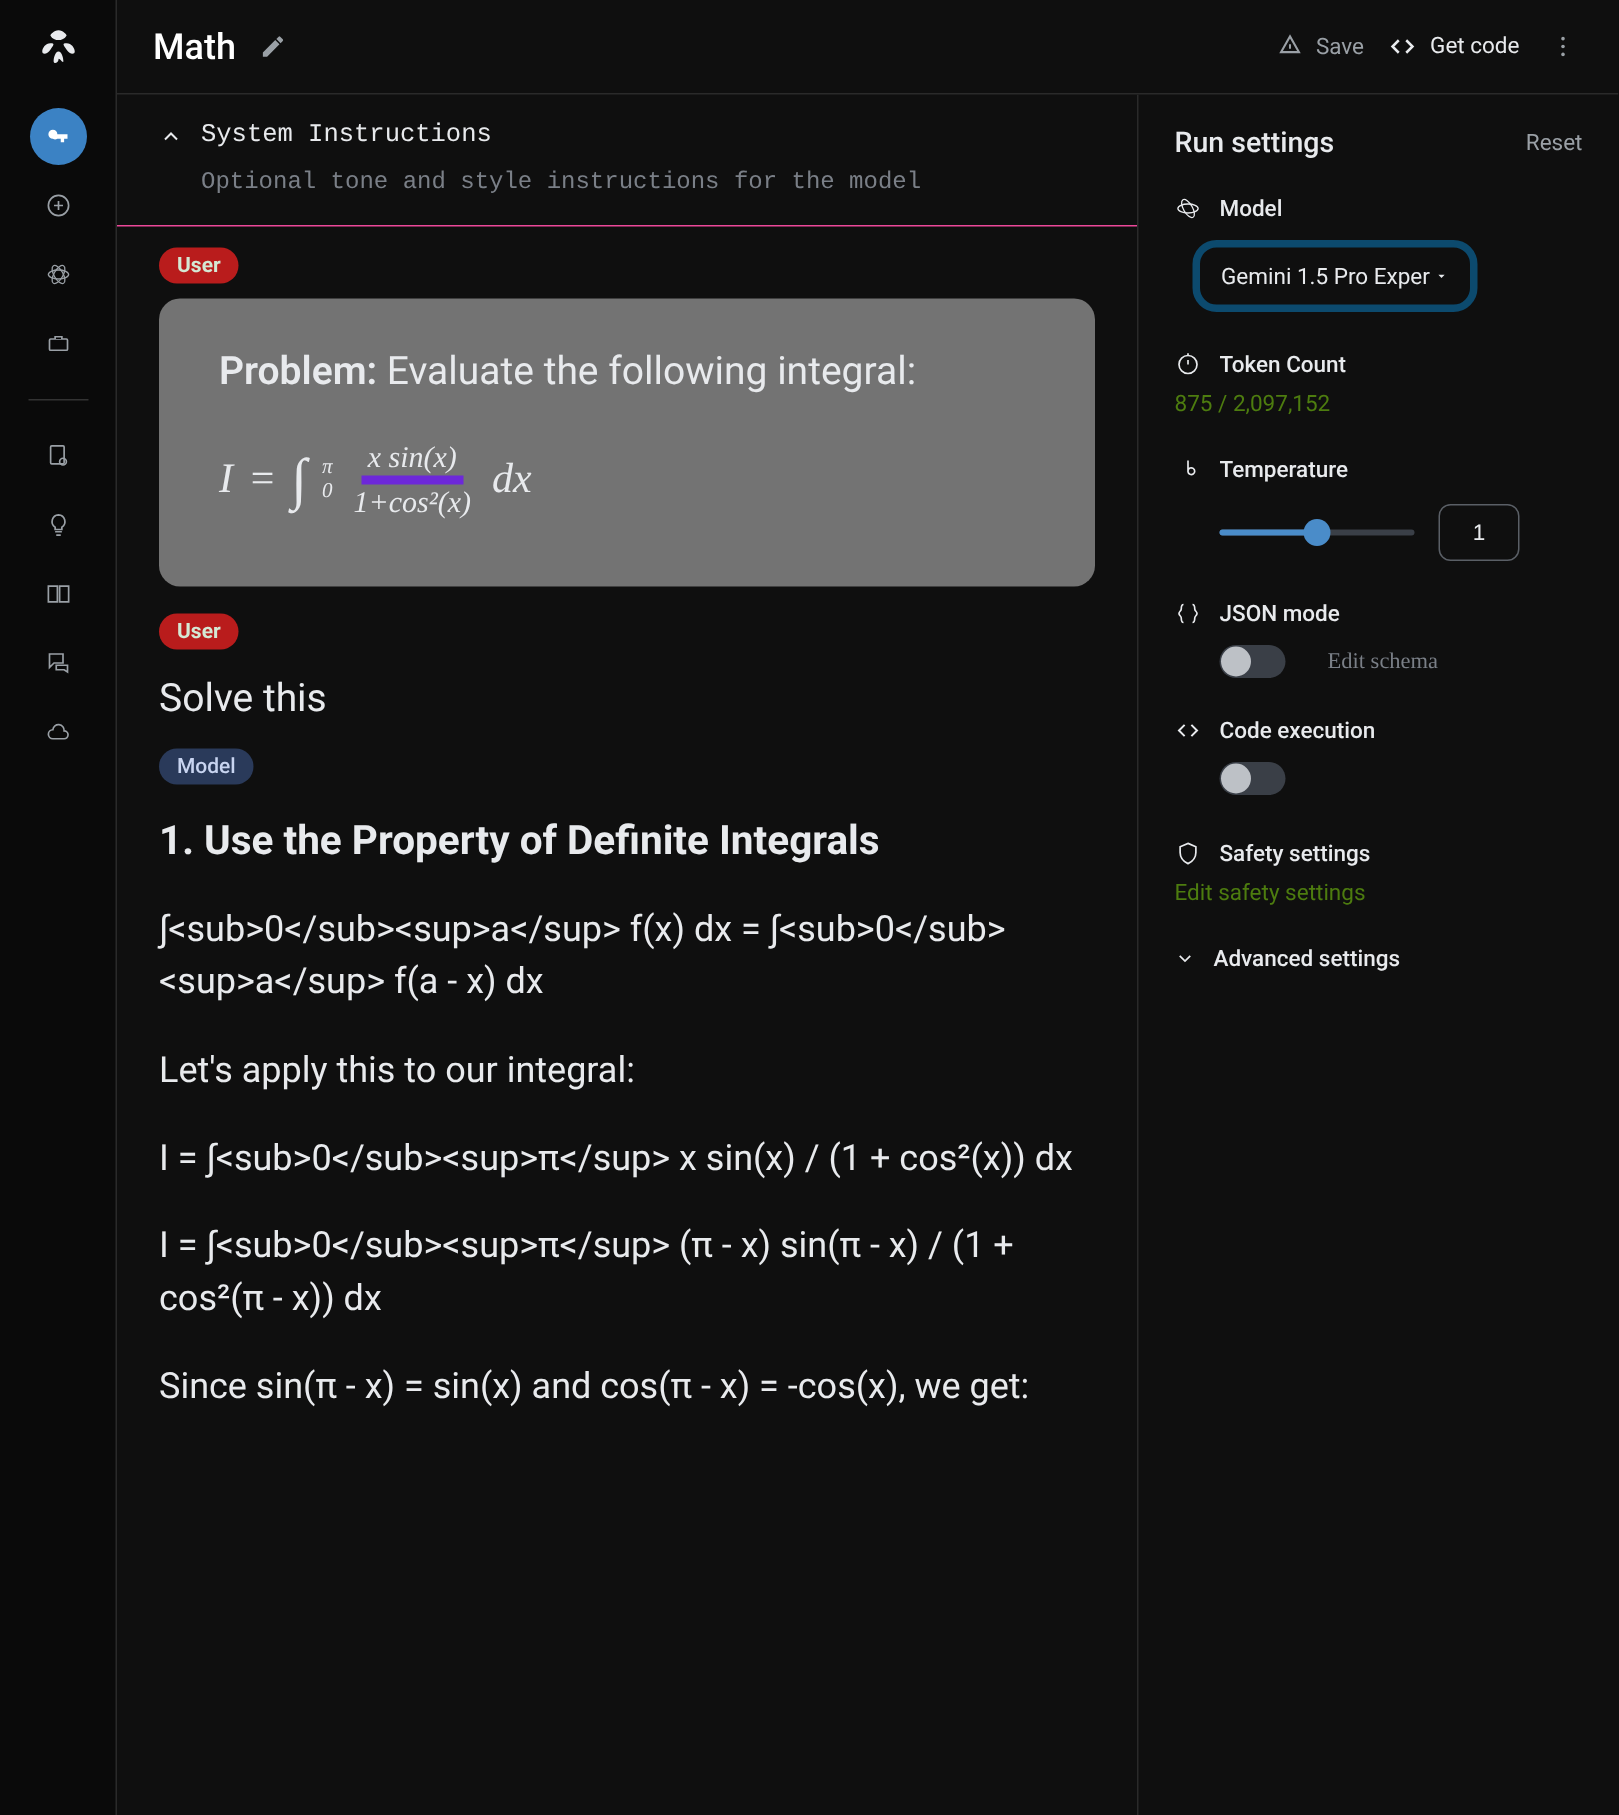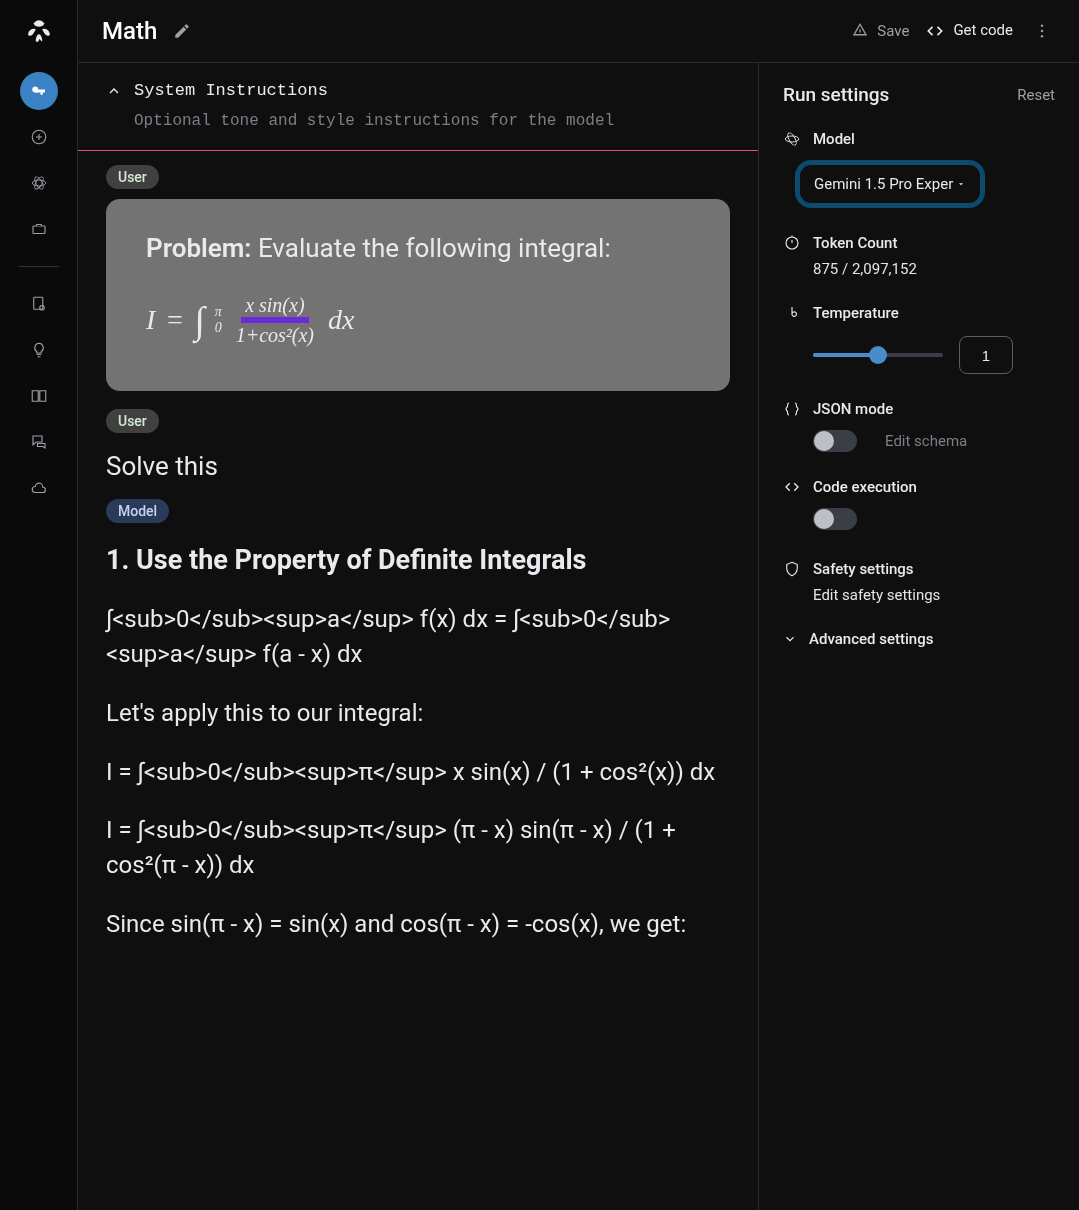--- a/index.html
+++ b/index.html
@@ -70,21 +70,21 @@
 .sys-inst .sub { color: #7a7f87; margin-top: 12px; margin-left: 28px; font-size: 16px; }
 .messages { padding: 14px 28px; }
 .badge {
   display: inline-block;
   padding: 4px 12px;
   border-radius: 14px;
   font-size: 14px;
   font-weight: 500;
   margin-bottom: 10px;
 }
-.badge.user { background: #404040; color: #d4e8d4; }
+.badge.user { background: #b91c1c; color: #d4e8d4; font-weight: bold; }
 .badge.model { background: #2a3a5a; color: #c8d4f0; }
 .msg-block { margin-bottom: 18px; }
 .img-card {
   background: #737373;
   border-radius: 14px;
   padding: 34px 40px 44px 40px;
   margin-bottom: 14px;
 }
 .img-card .prob { font-size: 26px; font-weight: 600; margin-bottom: 30px; }
 .img-card .math { font-family: "Cambria Math", "STIX", serif; font-size: 28px; font-style: italic; display:flex; align-items:center; gap:10px;}
@@ -102,21 +102,21 @@
 }
 .settings-col .head {
   display: flex; justify-content: space-between; align-items: center;
   margin-bottom: 24px;
 }
 .settings-col .head .title { font-size: 19px; font-weight: 500; }
 .settings-col .head .reset { color: #9aa0a6; font-size: 15px; cursor: pointer; }
 .setting { margin-bottom: 26px; }
 .setting .row { display: flex; align-items: center; gap: 12px; }
 .setting .label { font-size: 15px; font-weight: 500; }
-.setting .sub { font-size: 15px; color: #e5e5e5; margin-top: 8px; margin-left: 30px; }
+.setting .sub { font-size: 15px; color: #4d7c0f; margin-top: 8px; }
 .select-box {
   border: 5px solid #0c4a6e;
   border-radius: 16px;
   padding: 10px 14px;
   margin-top: 12px;
   margin-left: 12px;
   display: flex; align-items: center; justify-content: space-between;
   font-size: 15px;
   cursor: pointer;
   width: calc(100% - 30px);
@@ -334,21 +334,21 @@
         <div class="row">
           <svg class="ico" viewBox="0 0 24 24">
               <path fill="none" stroke="currentColor" stroke-width="1.5" d="M8 4c-2 0-2 2-2 4s-2 2-2 4 2 2 2 4 0 4 2 4M16 4c2 0 2 2 2 4s2 2 2 4-2 2-2 4 0 4-2 4"></path>
             </svg>
           <span class="label">JSON mode</span>
         </div>
         <div style="display:flex;align-items:center;gap:28px;">
           <div class="toggle">
               <div class="knob"></div>
             </div>
-          <span class="muted-link" style="margin-top:12px;">Edit schema</span>
+          <span class="muted-link" style="margin-top:12px;font-family:Liberation Serif, serif;">Edit schema</span>
         </div>
       </div>
 
       <div class="setting">
         <div class="row">
           <svg class="ico" viewBox="0 0 24 24">
               <path fill="none" stroke="currentColor" stroke-width="1.8" d="M9 7l-5 5 5 5M15 7l5 5-5 5"></path>
             </svg>
           <span class="label">Code execution</span>
         </div>

